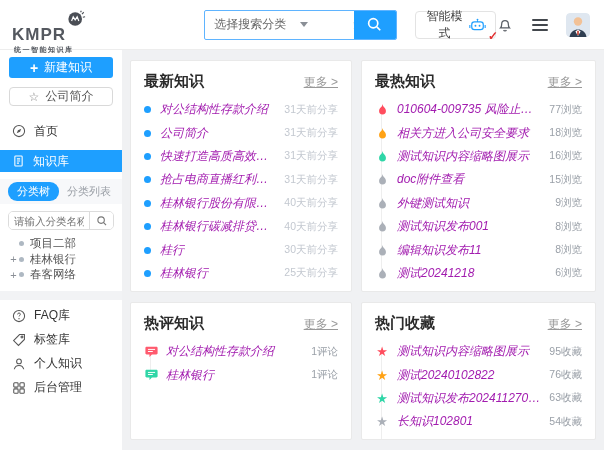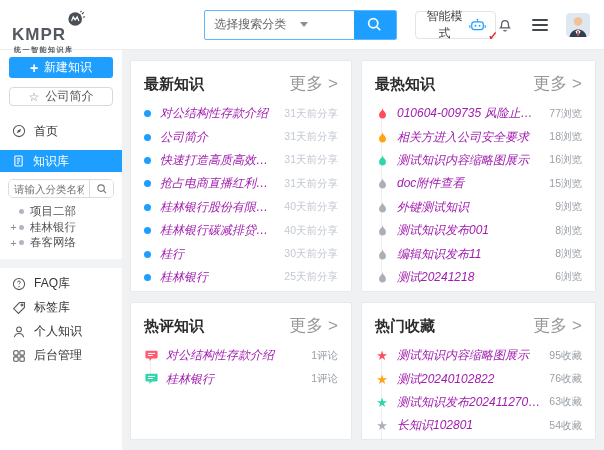--- a/index.html
+++ b/index.html
@@ -66,21 +66,21 @@
   .side-divider { margin-top:8px; height:9px; background:#f2f3f5; }
   .nav2-item { height:24px; display:flex; align-items:center; gap:8px; padding-left:12px; cursor:pointer; }
   .nav2-group { margin-top:4px; }
 
   
   .main { flex:1; min-width:0; padding:10px 8px; display:grid;
     grid-template-columns:222px 1fr; grid-template-rows:232px 1fr; gap:10px 9px; }
   .panel { background:#fff; border:1px solid #e9e9e9; border-radius:2px; padding:11px 13px 8px; overflow:hidden; }
   .panel-head { display:flex; align-items:baseline; justify-content:space-between; margin-bottom:7px;text-align:center; }
   .panel-title { font-size:15px; font-weight:bold; color:#2b2b2b; }
-  .more-link { font-size:17px; color:#999; cursor:pointer; }
+  .more-link { font-size:12px; color:#999; cursor:pointer;text-decoration:underline; }
   ul.items { list-style:none; position:relative; }
   ul.items.has-line::before { content:""; position:absolute; left:6px; top:12px; bottom:12px; width:1px; background:#eeeeee; }
   ul.items li { height:23.4px; display:flex; align-items:center; cursor:pointer; position:relative; }
   .blue-dot { width:7px; height:7px; border-radius:50%; background:#1e9fff; margin-right:9px; flex:0 0 7px; }
   .row-icon { width:14px; flex:0 0 14px; margin-right:8px; display:flex; align-items:center; justify-content:center; }
   .star-glyph { font-size:13px; line-height:1; }
   .it-title { flex:1; font-size:12px; color:#a21caf; overflow:hidden; white-space:nowrap; text-overflow:ellipsis; margin-right:6px;font-style:italic; }
   .it-meta { font-size:10.5px; color:#c3c8d0; white-space:nowrap; }
   .it-meta.darker { color:#9aa0a8; }
   svg { display:block; }
@@ -185,20 +185,24 @@
       <div class="nav-item active">
         <span>
           <svg width="13" height="14" viewBox="0 0 16 16" fill="none" stroke="#fff" stroke-width="1.3">
             <rect x="3.5" y="1.8" width="9" height="12.4" rx="1"></rect>
             <path d="M6 5.4h4 M6 8h4 M6 10.6h2.6"></path>
           </svg>
         </span>
         <span>知识库</span>
       </div>
 
+      <div class="tabs-row">
+        <button class="pill">分类树</button>
+        <span class="tab-plain">分类列表</span>
+      </div>
 
       <div class="tree-search">
         <input type="text" placeholder="请输入分类名称" style="">
         <button>
           <span>
             <svg width="12" height="12" viewBox="0 0 16 16">
               <circle cx="6.8" cy="6.8" r="4.3" stroke="#777" stroke-width="1.5" fill="none"></circle>
               <path d="m10.2 10.2 3.2 3.2" stroke="#777" stroke-width="1.5"></path>
             </svg>
           </span>

